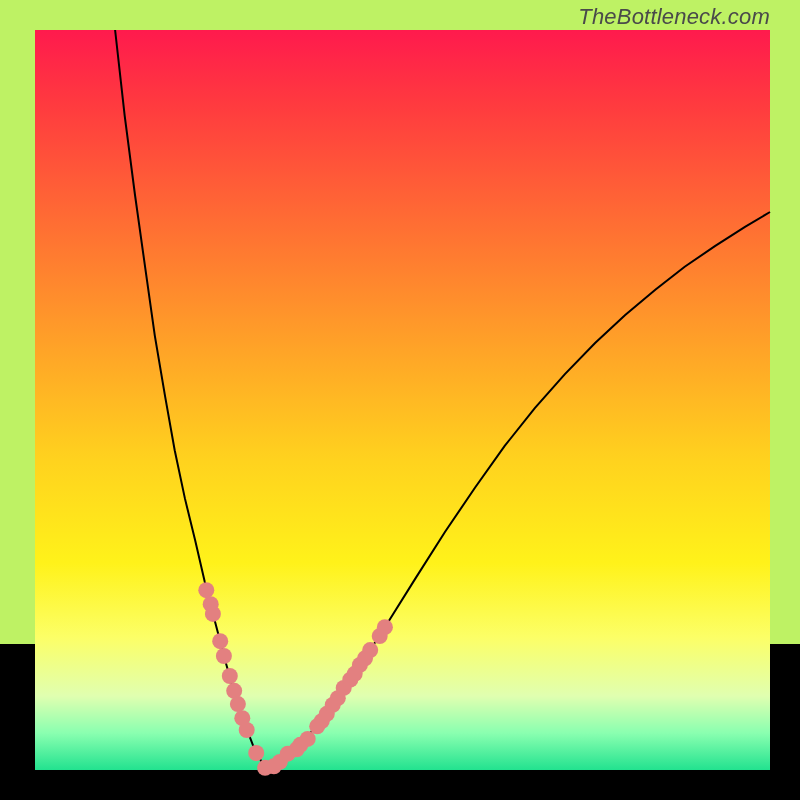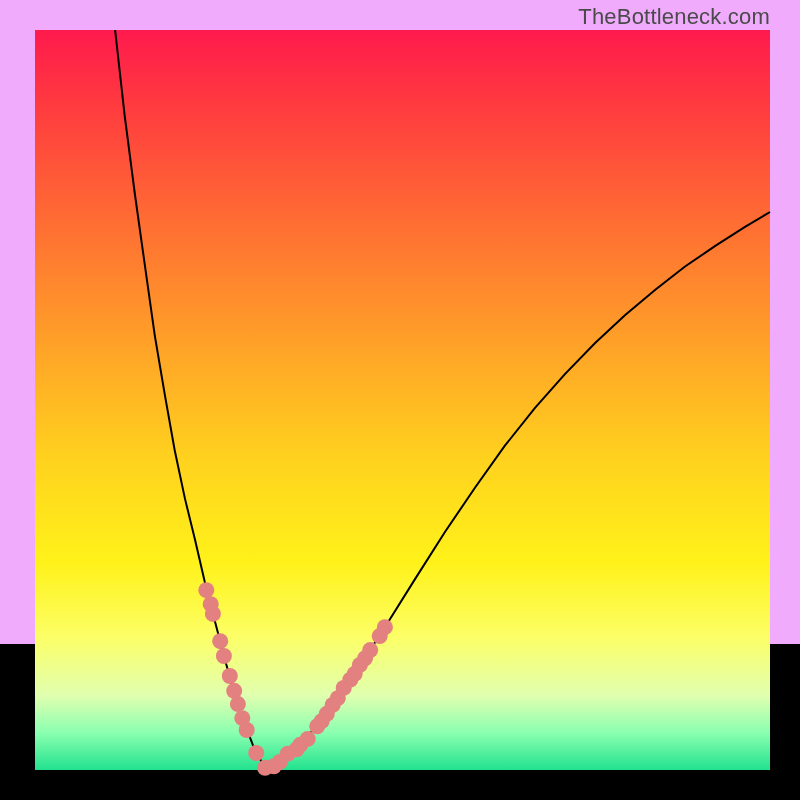--- a/index.html
+++ b/index.html
@@ -10,21 +10,22 @@
     overflow: hidden;
     background: #000;
     font-family: Arial, Helvetica, sans-serif;
   }
   .frame {
     position: absolute;
     left: 0;
     top: 0;
     width: 800px;
     height: 644px;
-    background: #f0abfc;
+    background: #bef264;
+    font-style: italic;
   }
   .plot {
     position: absolute;
     background: linear-gradient(to bottom,
       #ff1a4d 0%,
       #ff3a3f 10%,
       #ff6a34 25%,
       #ffa028 42%,
       #ffd21e 58%,
       #fff21a 72%,

